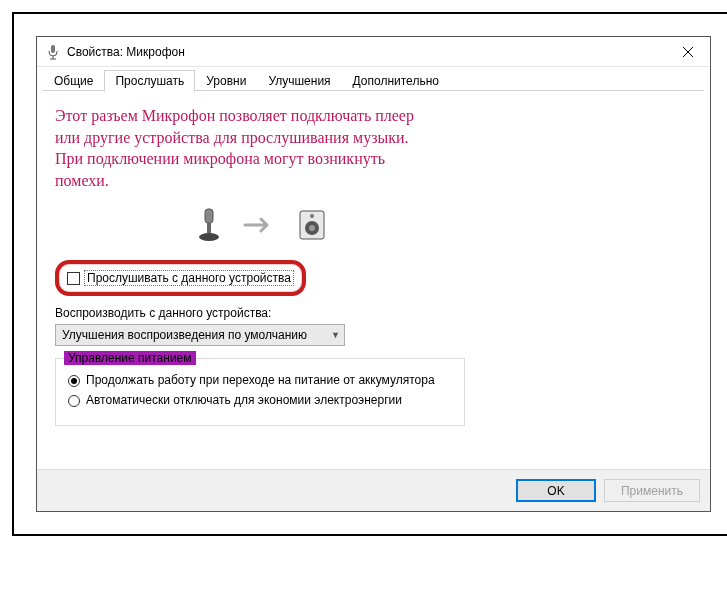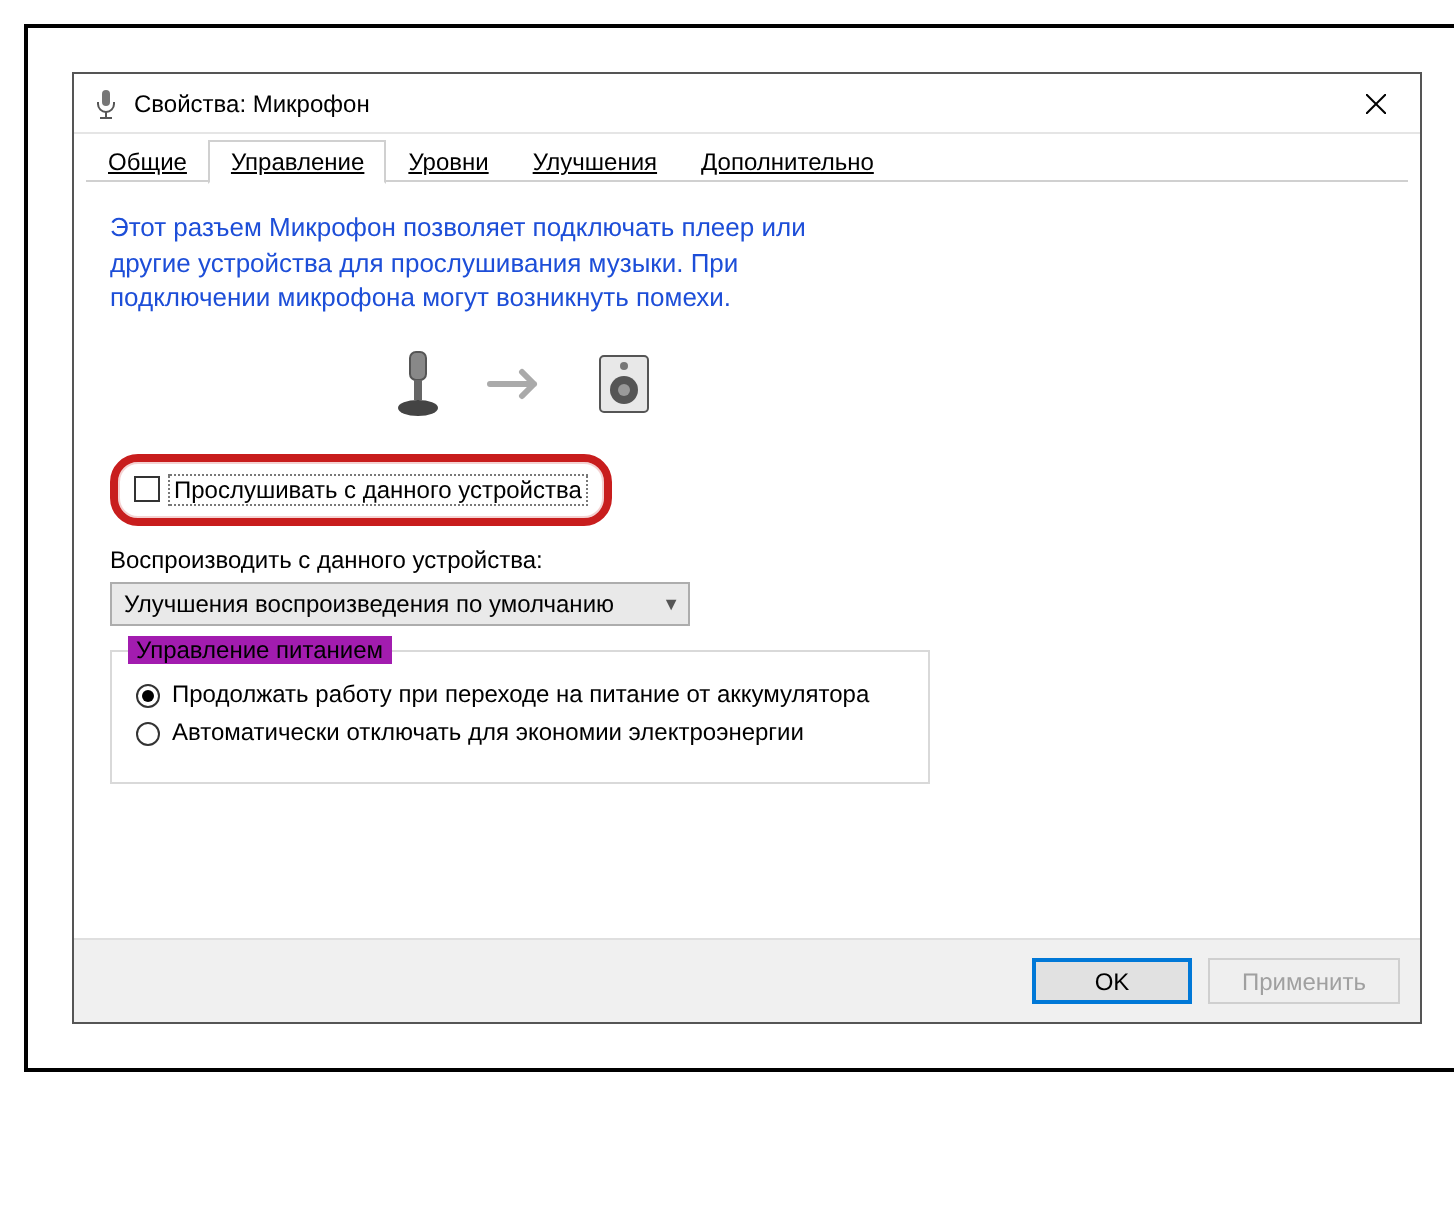--- a/index.html
+++ b/index.html
@@ -68,39 +68,39 @@
     }
     .tab {
       padding: 3px 10px;
       font-size: 12px;
       color: #000;
       border: 1px solid transparent;
       border-bottom: none;
       cursor: pointer;
       position: relative;
       z-index: 1;
-      text-decoration: underline;
     }
     .tab.active {
       border: 1px solid #d0d0d0;
       border-bottom: 1px solid #fff;
       background: #fff;
       margin-bottom: -1px;
       z-index: 2;
     }
     .content {
       flex: 1;
       padding: 14px 18px;
       background: #fff;
     }
     .desc {
-      font-size: 13px;
-      color: #1d4ed8;
+      font-size: 16px;
+      color: #be185d;
       line-height: 1.35;
       max-width: 380px;
+      font-family: Liberation Serif, serif;
     }
     .icons-row {
       display: flex;
       align-items: center;
       gap: 20px;
       margin: 16px 0 14px 140px;
     }
     .highlight-box {
       border: 4px solid #c81d1d;
       border-radius: 14px;
@@ -211,21 +211,21 @@
       <div class="close-btn">
         <svg viewBox="0 0 10 10" width="10" height="10">
           <line x1="0" y1="0" x2="10" y2="10" stroke="#000" stroke-width="1"></line>
           <line x1="10" y1="0" x2="0" y2="10" stroke="#000" stroke-width="1"></line>
         </svg>
       </div>
     </div>
 
     <div class="tabstrip">
       <div class="tab">Общие</div>
-      <div class="tab active">Управление</div>
+      <div class="tab active">Прослушать</div>
       <div class="tab">Уровни</div>
       <div class="tab">Улучшения</div>
       <div class="tab">Дополнительно</div>
     </div>
 
     <div class="content">
       <div class="desc">Этот разъем Микрофон позволяет подключать плеер или другие устройства для прослушивания музыки. При подключении микрофона могут возникнуть помехи.</div>
 
       <div class="icons-row">
         <span>

